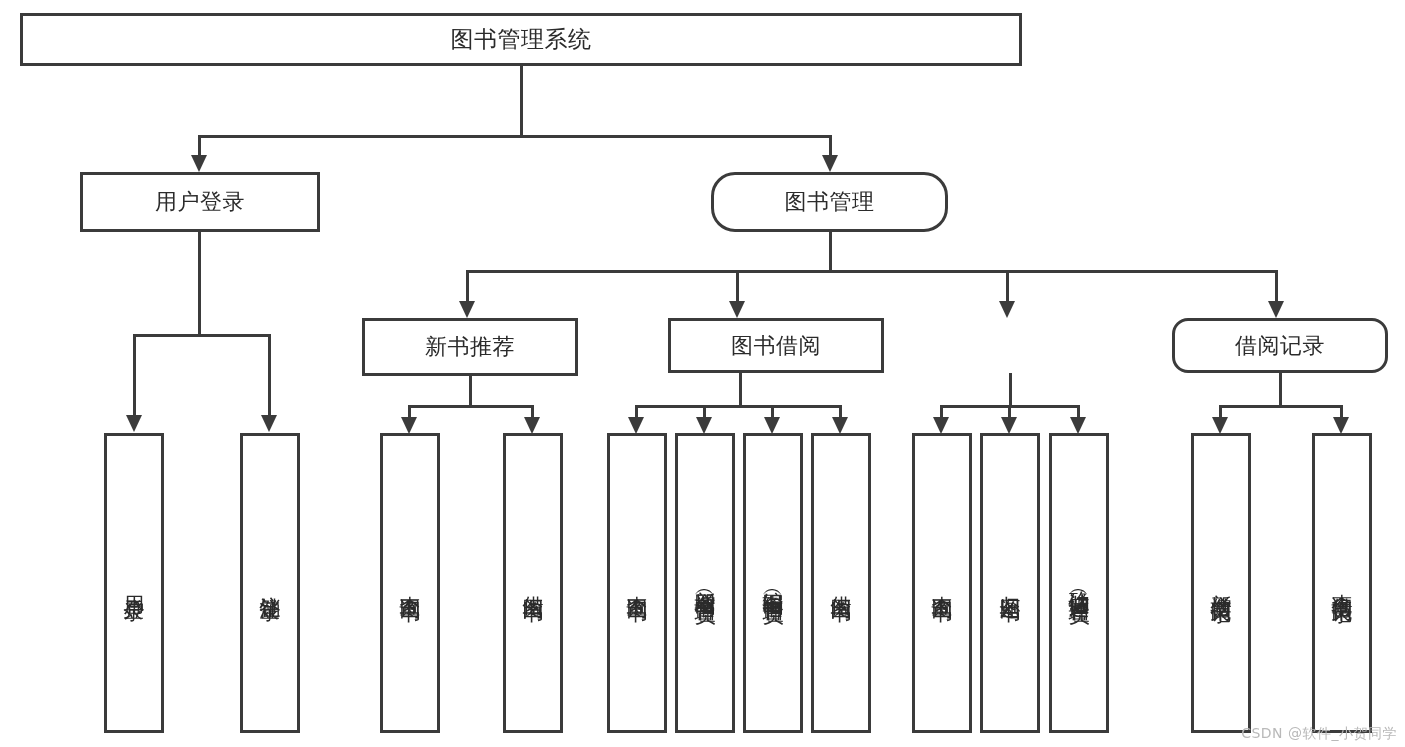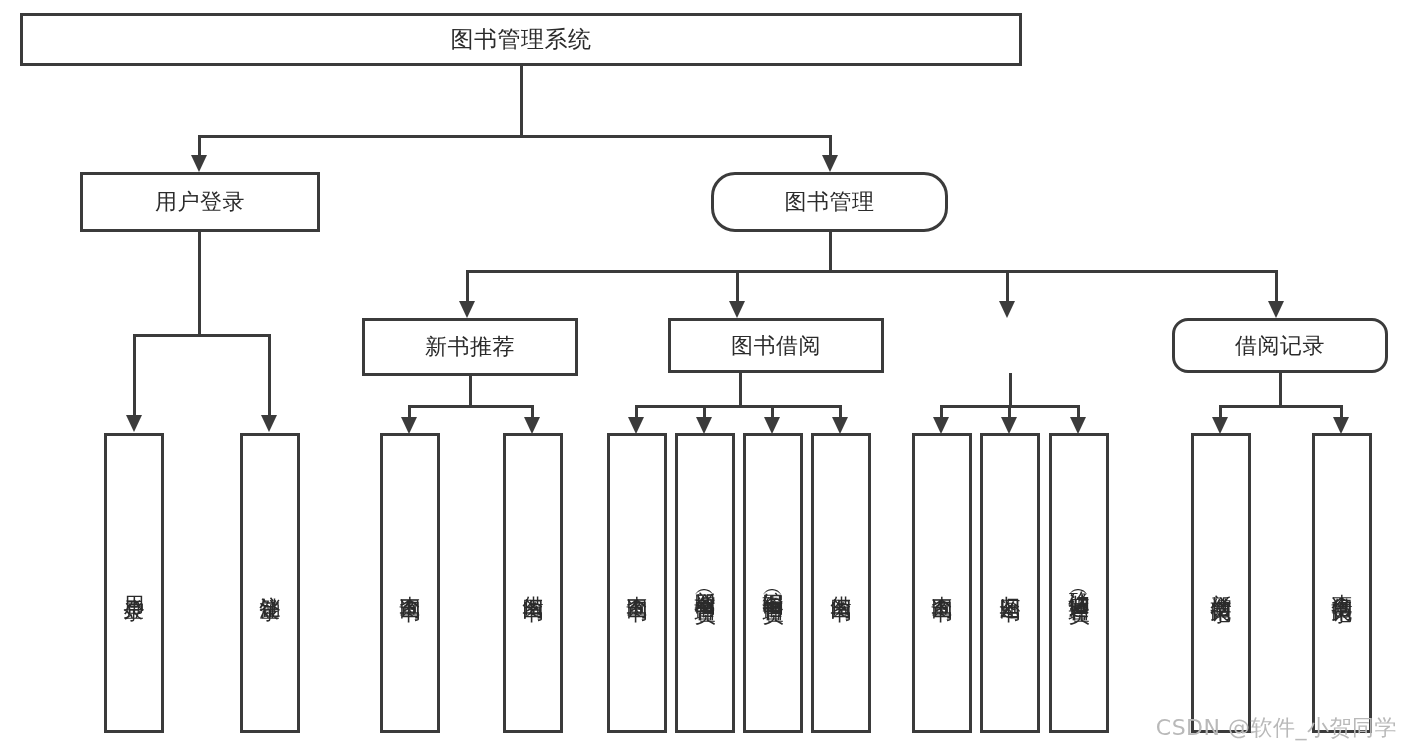--- a/index.html
+++ b/index.html
@@ -75,21 +75,21 @@
     height: 0;
     border-left: 8px solid transparent;
     border-right: 8px solid transparent;
     border-top: 17px solid #3b3b3b;
   }
   
   #watermark {
     position: absolute;
     right: 8px;
     bottom: 4px;
-    font-size: 22px;
+    font-size: 14px;
     color: #b9b9b9;
     letter-spacing: 0.5px;
     white-space: nowrap;
     user-select: none;
   }
 </style>
 </head>
 <body>
 
 <div id="canvas">

